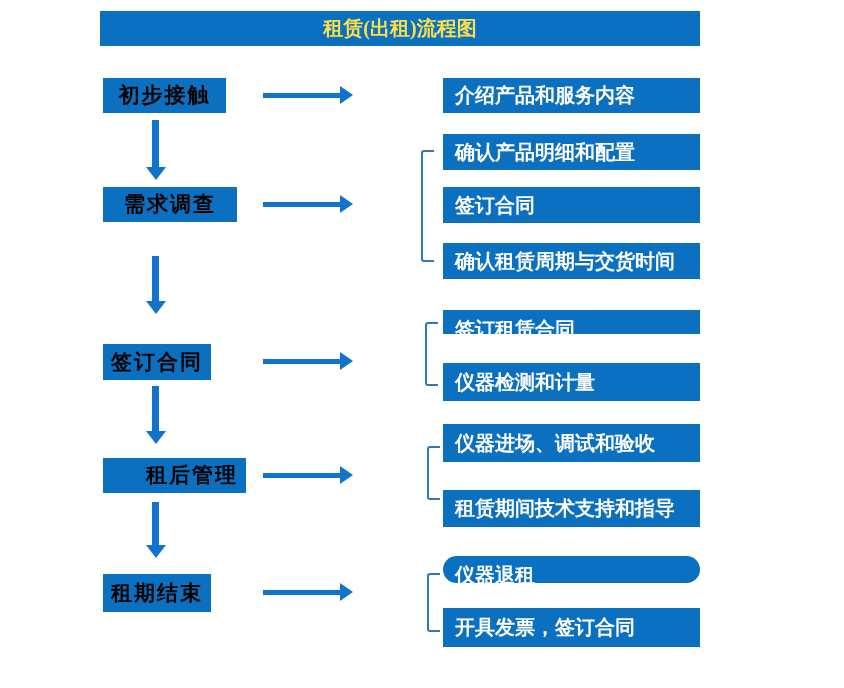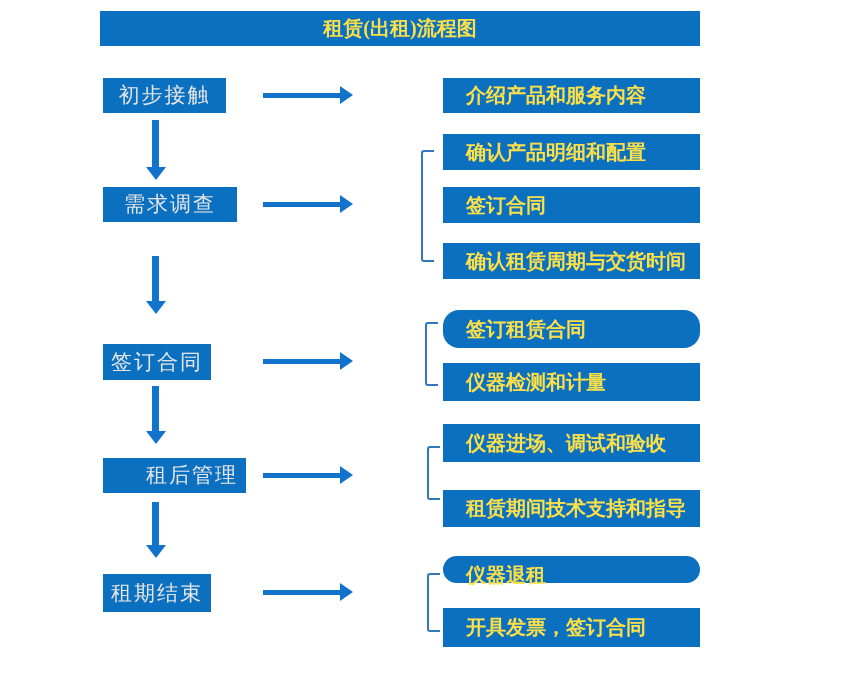--- a/index.html
+++ b/index.html
@@ -18,36 +18,36 @@
     background: #0C70C0;
     color: #fde047;
     font-size: 20px;
     font-weight: bold;
     text-align: center;
     line-height: 35px;
   }
   .stage-box {
     position: absolute;
     background: #0C70C0;
-    color: #e5e5e5;
+    color: #000000;
     font-size: 21px;
-    font-weight: normal;
+    font-weight: bold;
     text-align: center;
     letter-spacing: 2px;
   }
   .out-box {
     position: absolute;
     left: 443px;
     width: 257px;
     background: #0C70C0;
-    color: #fde047;
+    color: #ffffff;
     font-size: 20px;
     font-weight: bold;
     text-align: left;
-    padding-left: 23px;
+    padding-left: 12px;
     box-sizing: border-box;
     white-space: nowrap;
   }
   
   .v-arrow {
     position: absolute;
     width: 20px;
   }
   .v-arrow .shaft {
     position: absolute;
@@ -151,21 +151,21 @@
   <div class="bracket" style="left:425px; top:322px; height:60px;"></div>
   <div class="bracket" style="left:427px; top:446px; height:50px;"></div>
   <div class="bracket" style="left:427px; top:573px; height:55px;"></div>
 
   <div class="out-box" style="top:78px;  height:35px; line-height:35px;">介绍产品和服务内容</div>
 
   <div class="out-box" style="top:134px; height:36px; line-height:36px;">确认产品明细和配置</div>
   <div class="out-box" style="top:187px; height:36px; line-height:36px;">签订合同</div>
   <div class="out-box" style="top:243px; height:36px; line-height:36px;">确认租赁周期与交货时间</div>
 
-  <div class="out-box" style="top:310px; height:38px; line-height:38px;border-radius:16px;">签订租赁合同</div>
+  <div class="out-box" style="top:310px; height:24px; line-height:38px;">签订租赁合同</div>
   <div class="out-box" style="top:363px; height:38px; line-height:38px;">仪器检测和计量</div>
 
   <div class="out-box" style="top:424px; height:38px; line-height:38px;">仪器进场、调试和验收</div>
   <div class="out-box" style="top:490px; height:37px; line-height:37px;">租赁期间技术支持和指导</div>
 
   <div class="out-box" style="top:556px; height:27px; line-height:38px;border-radius:14px;">仪器退租</div>
   <div class="out-box" style="top:608px; height:39px; line-height:39px;">开具发票，签订合同</div>
 
 </div>
 

